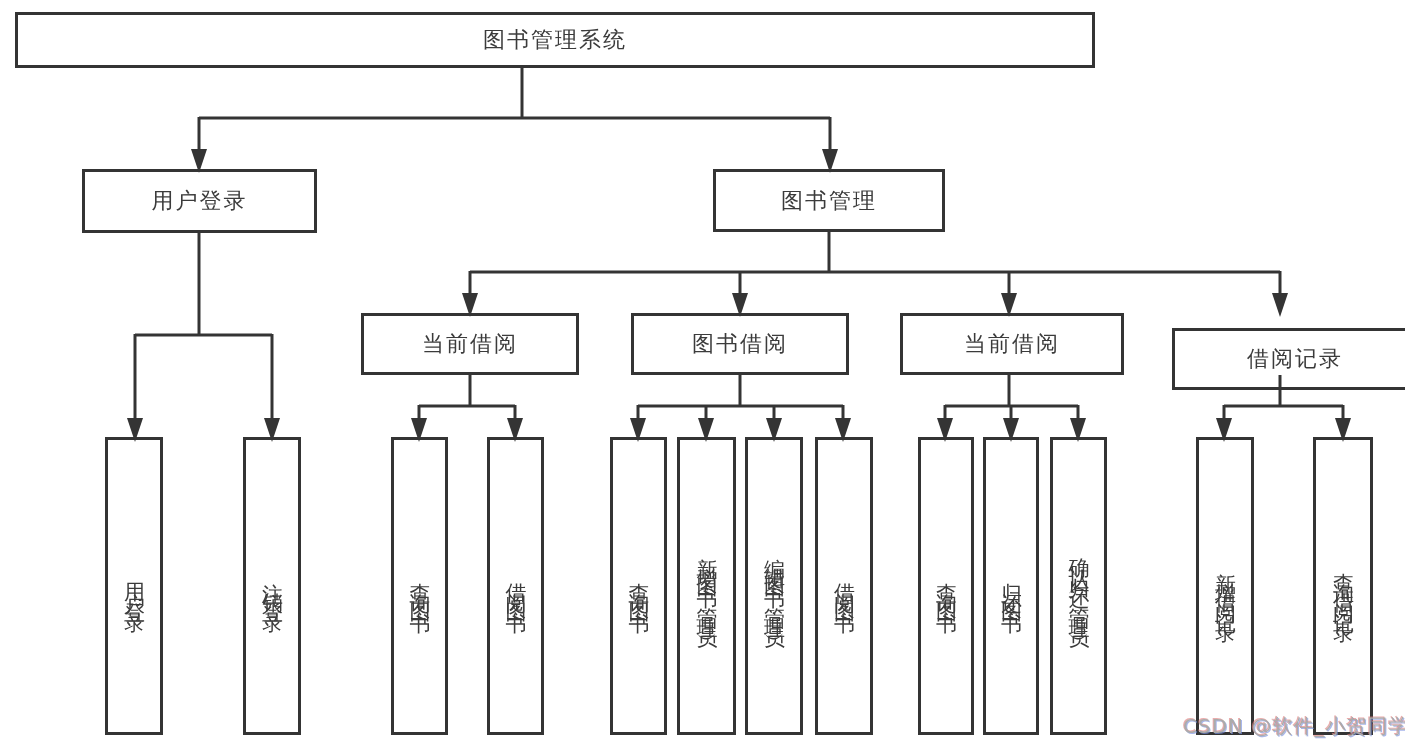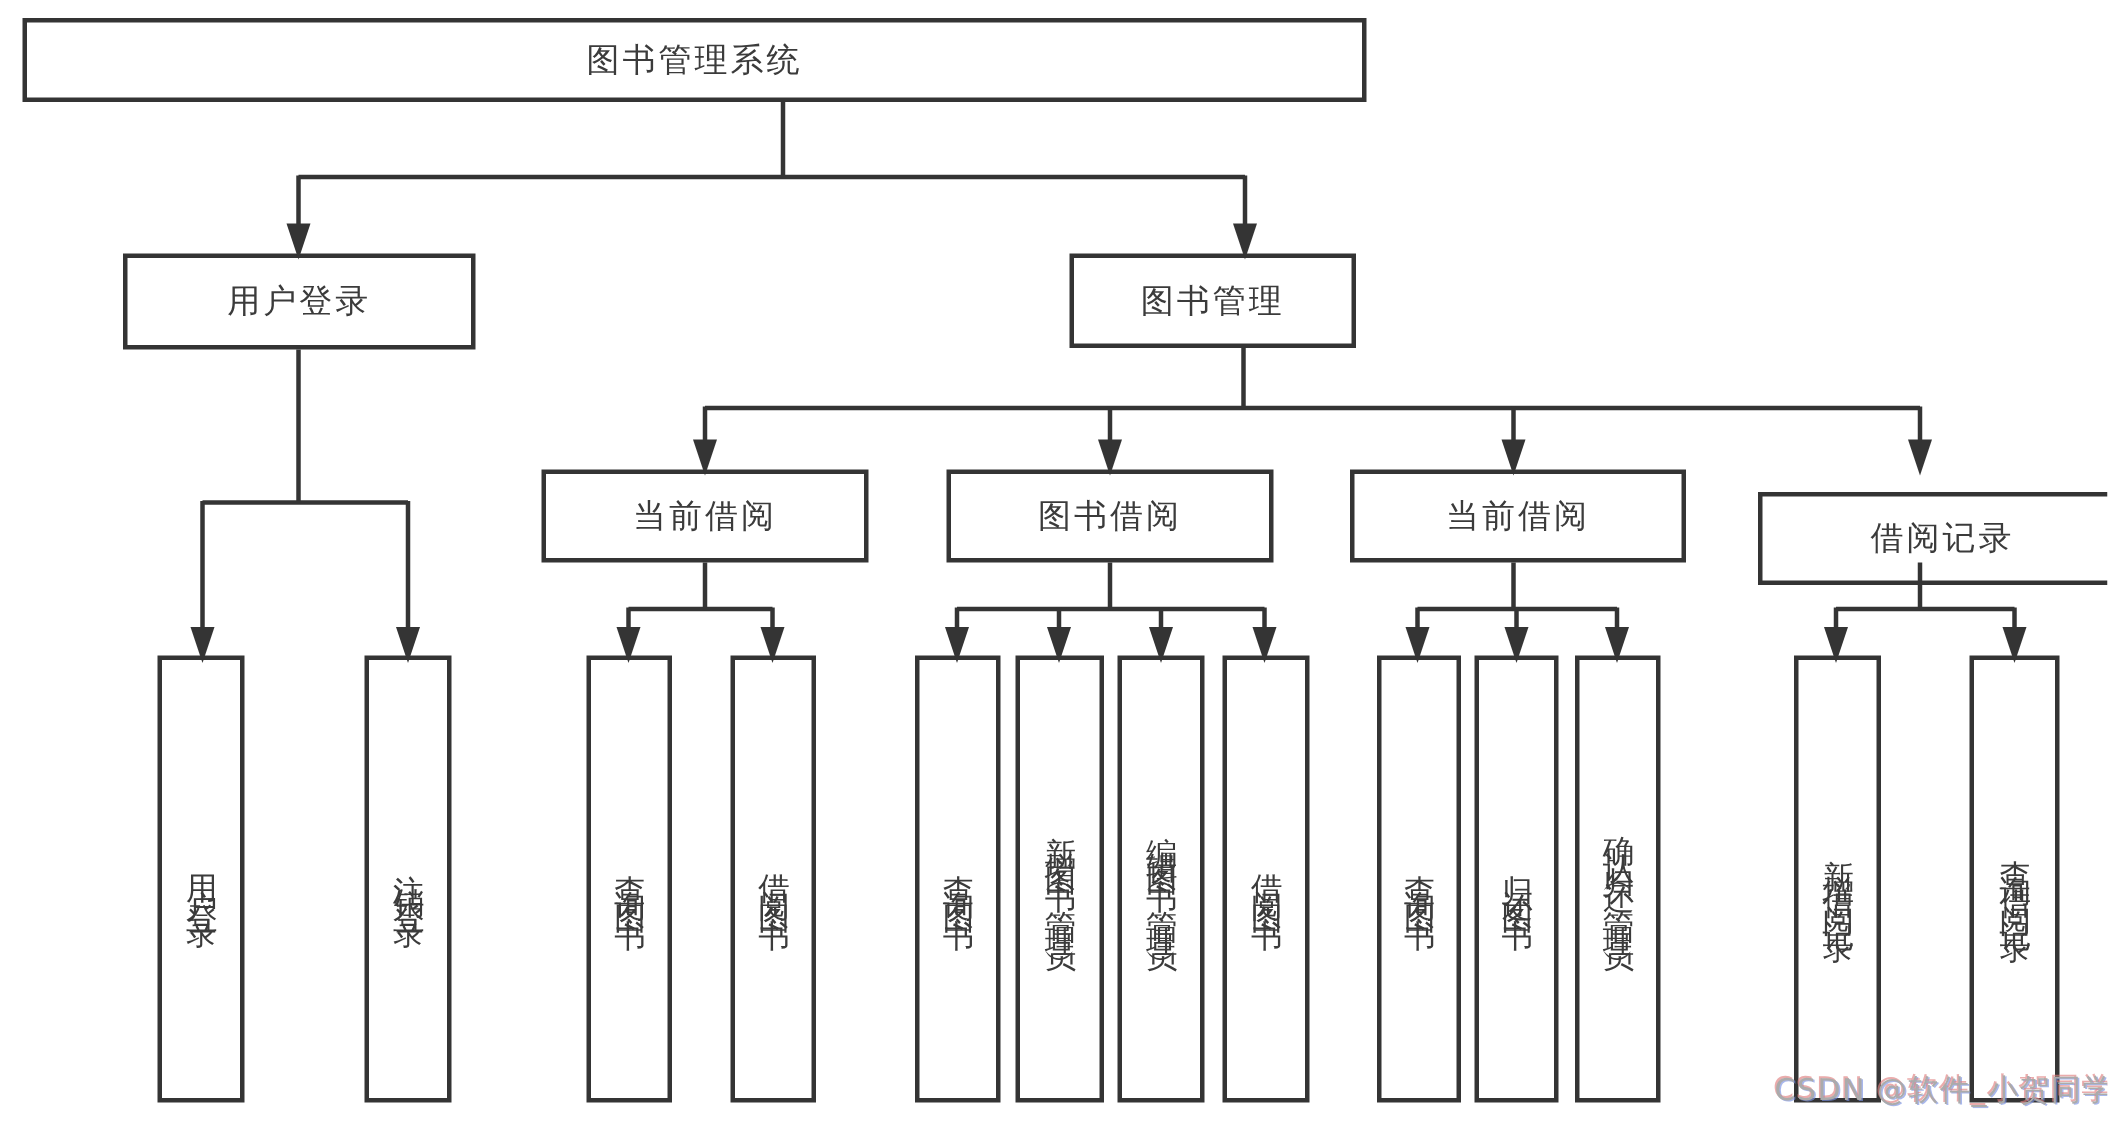--- a/index.html
+++ b/index.html
@@ -61,28 +61,28 @@
     color: #ababab;
     white-space: nowrap;
     text-shadow: -1px -1px 0 rgba(222,128,128,0.65), 1px 1px 0 rgba(122,144,226,0.65);
   }
 </style>
 </head>
 <body>
 
 <div class="canvas">
 
-  <div class="node" style="left:15px; top:12px; width:896px; height:56px;">
+  <div class="node" style="left:15px; top:12px; width:1080px; height:56px;">
     <span>图书管理系统</span>
   </div>
 
   <div class="node" style="left:82px; top:169px; width:235px; height:64px;">
     <span>用户登录</span>
   </div>
-  <div class="node" style="left:713px; top:169px; width:191px; height:63px;">
+  <div class="node" style="left:713px; top:169px; width:232px; height:63px;">
     <span>图书管理</span>
   </div>
 
   <div class="node" style="left:361px; top:313px; width:218px; height:62px;">
     <span>当前借阅</span>
   </div>
   <div class="node" style="left:631px; top:313px; width:218px; height:62px;justify-content:center;">
     <span>图书借阅</span>
   </div>
   <div class="node" style="left:900px; top:313px; width:224px; height:62px;">

